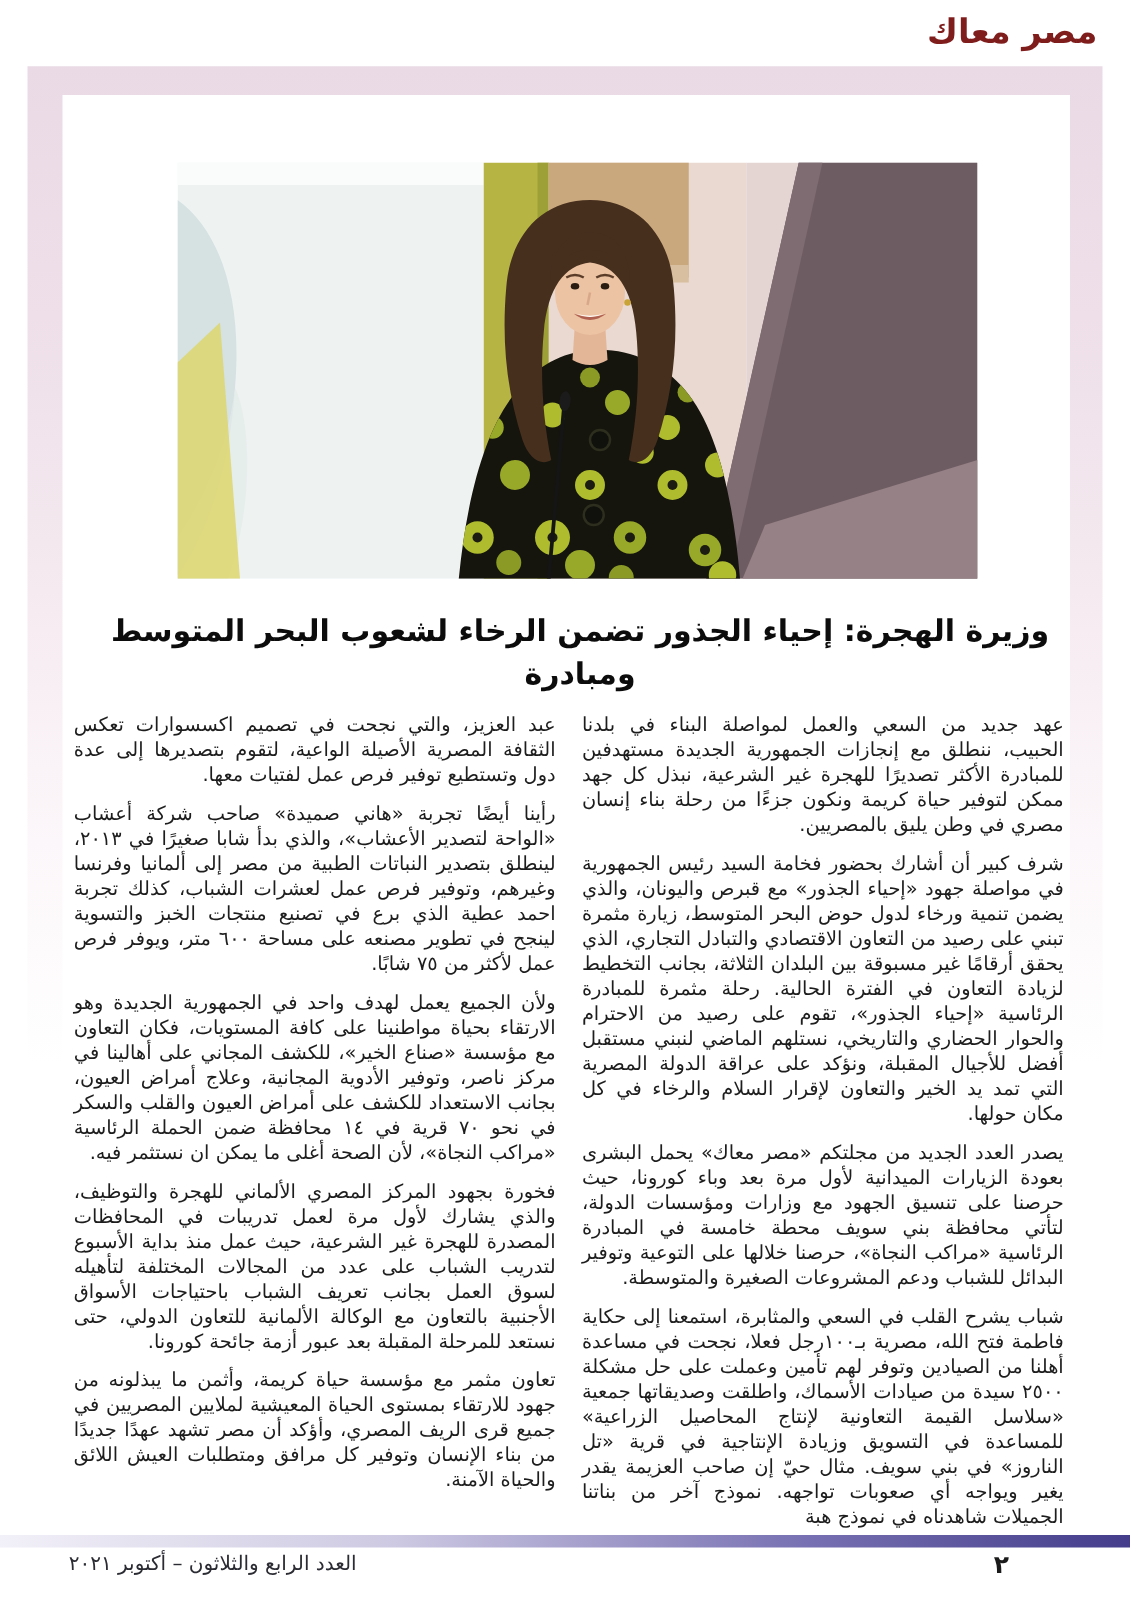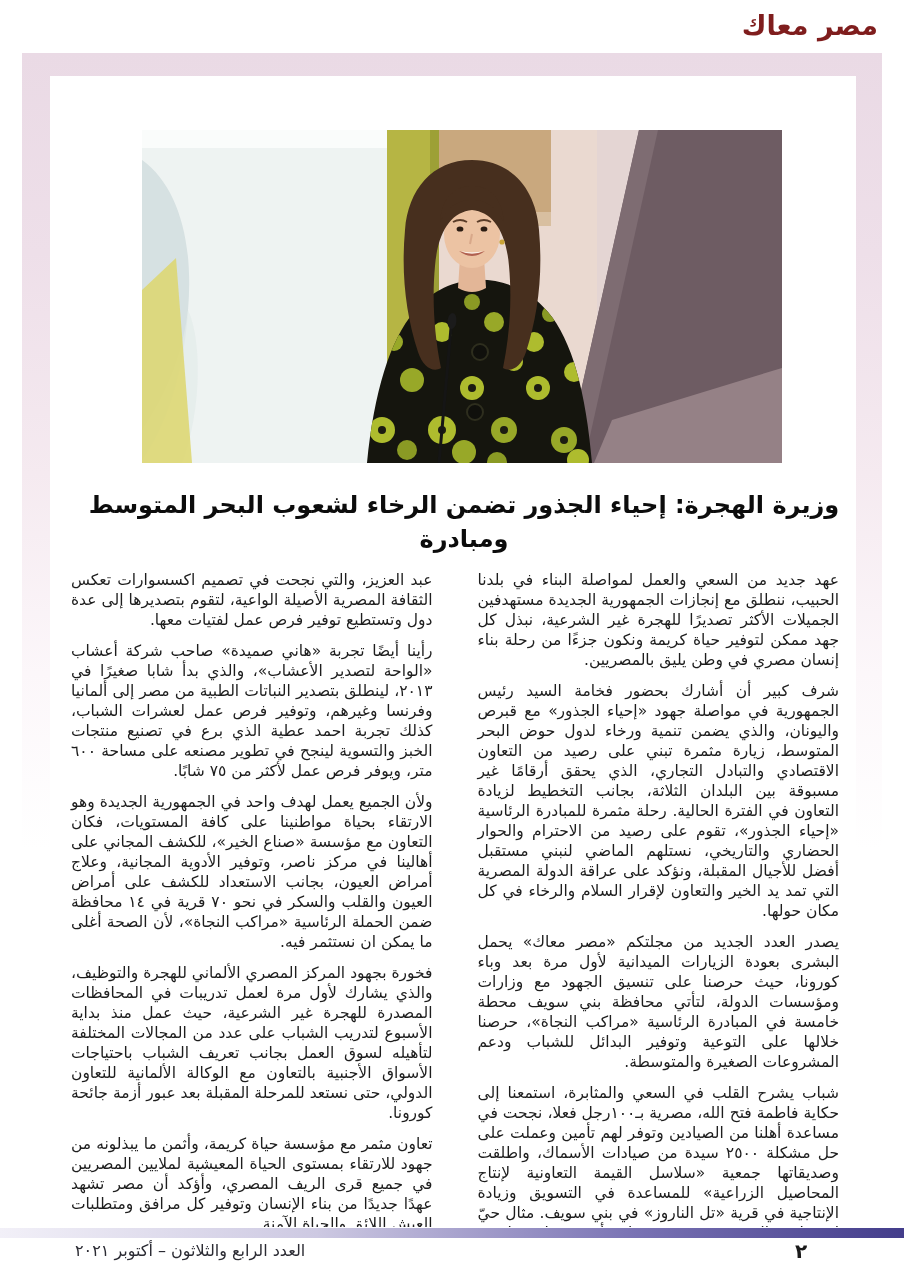--- a/index.html
+++ b/index.html
@@ -26,28 +26,28 @@
     font-weight:bold;color:#0c0c0c;font-size:24px;line-height:34px;margin:12px;
   }
   .columns{
     position:absolute;left:55px;top:570px;width:800px;height:657px;
     display:flex;direction:rtl;gap:13px;overflow:hidden;
   }
   .col{
     flex:1;direction:rtl;text-align:justify;color:#1d1d1d;
     font-size:15.5px;line-height:20px;
   }
-  .col p{margin:0 16px 11px;}
+  .col p{margin:0 4px 11px;}
   .footer-bar{
     position:absolute;left:0;top:1228px;width:904px;height:10px;
     background:linear-gradient(90deg,#f2f0f8 0%,#cdc9e2 35%,#7a73b4 70%,#433d8b 100%);
   }
   .footer-issue{
     position:absolute;left:55px;top:1241px;direction:rtl;
-    font-size:16px;color:#2b2b33;margin-left:20px;
+    font-size:16px;color:#2b2b33;
   }
   .footer-page{
     position:absolute;left:795px;top:1239px;
     font-size:20px;font-weight:bold;color:#1a1a1a;
   }
 </style>
 </head>
 <body>
 
 <div class="masthead">مصر معاك</div>
@@ -131,21 +131,21 @@
   <line x1="297" y1="333" x2="309" y2="198" stroke="#151515" stroke-width="3"></line>
   <ellipse cx="310" cy="191" rx="4.5" ry="8" fill="#1b1b1b" transform="rotate(6 310 191)"></ellipse>
 </svg>
 
 <h1 class="headline">
   <span>وزيرة الهجرة: إحياء الجذور تضمن الرخاء لشعوب البحر المتوسط ومبادرة</span><br>
 </h1>
 
 <div class="columns">
   <div class="col">
-    <p>عهد جديد من السعي والعمل لمواصلة البناء في بلدنا الحبيب، ننطلق مع إنجازات الجمهورية الجديدة مستهدفين الجميلات الأكثر تصديرًا للهجرة غير الشرعية، نبذل كل جهد ممكن لتوفير حياة كريمة ونكون جزءًا من رحلة بناء إنسان مصري في وطن يليق بالمصريين.</p>
+    <p>عهد جديد من السعي والعمل لمواصلة البناء في بلدنا الحبيب، ننطلق مع إنجازات الجمهورية الجديدة مستهدفين للمبادرة الأكثر تصديرًا للهجرة غير الشرعية، نبذل كل جهد ممكن لتوفير حياة كريمة ونكون جزءًا من رحلة بناء إنسان مصري في وطن يليق بالمصريين.</p>
     <p>شرف كبير أن أشارك بحضور فخامة السيد رئيس الجمهورية في مواصلة جهود «إحياء الجذور» مع قبرص واليونان، والذي يضمن تنمية ورخاء لدول حوض البحر المتوسط، زيارة مثمرة تبني على رصيد من التعاون الاقتصادي والتبادل التجاري، الذي يحقق أرقامًا غير مسبوقة بين البلدان الثلاثة، بجانب التخطيط لزيادة التعاون في الفترة الحالية. رحلة مثمرة للمبادرة الرئاسية «إحياء الجذور»، تقوم على رصيد من الاحترام والحوار الحضاري والتاريخي، نستلهم الماضي لنبني مستقبل أفضل للأجيال المقبلة، ونؤكد على عراقة الدولة المصرية التي تمد يد الخير والتعاون لإقرار السلام والرخاء في كل مكان حولها.</p>
     <p>يصدر العدد الجديد من مجلتكم «مصر معاك» يحمل البشرى بعودة الزيارات الميدانية لأول مرة بعد وباء كورونا، حيث حرصنا على تنسيق الجهود مع وزارات ومؤسسات الدولة، لتأتي محافظة بني سويف محطة خامسة في المبادرة الرئاسية «مراكب النجاة»، حرصنا خلالها على التوعية وتوفير البدائل للشباب ودعم المشروعات الصغيرة والمتوسطة.</p>
     <p>شباب يشرح القلب في السعي والمثابرة، استمعنا إلى حكاية فاطمة فتح الله، مصرية بـ١٠٠رجل فعلا، نجحت في مساعدة أهلنا من الصيادين وتوفر لهم تأمين وعملت على حل مشكلة ٢٥٠٠ سيدة من صيادات الأسماك، واطلقت وصديقاتها جمعية «سلاسل القيمة التعاونية لإنتاج المحاصيل الزراعية» للمساعدة في التسويق وزيادة الإنتاجية في قرية «تل الناروز» في بني سويف. مثال حيّ إن صاحب العزيمة يقدر يغير ويواجه أي صعوبات تواجهه. نموذج آخر من بناتنا الجميلات شاهدناه في نموذج هبة</p>
   </div>
   <div class="col">
     <p>عبد العزيز، والتي نجحت في تصميم اكسسوارات تعكس الثقافة المصرية الأصيلة الواعية، لتقوم بتصديرها إلى عدة دول وتستطيع توفير فرص عمل لفتيات معها.</p>
     <p>رأينا أيضًا تجربة «هاني صميدة» صاحب شركة أعشاب «الواحة لتصدير الأعشاب»، والذي بدأ شابا صغيرًا في ٢٠١٣، لينطلق بتصدير النباتات الطبية من مصر إلى ألمانيا وفرنسا وغيرهم، وتوفير فرص عمل لعشرات الشباب، كذلك تجربة احمد عطية الذي برع في تصنيع منتجات الخبز والتسوية لينجح في تطوير مصنعه على مساحة ٦٠٠ متر، ويوفر فرص عمل لأكثر من ٧٥ شابًا.</p>
     <p>ولأن الجميع يعمل لهدف واحد في الجمهورية الجديدة وهو الارتقاء بحياة مواطنينا على كافة المستويات، فكان التعاون مع مؤسسة «صناع الخير»، للكشف المجاني على أهالينا في مركز ناصر، وتوفير الأدوية المجانية، وعلاج أمراض العيون، بجانب الاستعداد للكشف على أمراض العيون والقلب والسكر في نحو ٧٠ قرية في ١٤ محافظة ضمن الحملة الرئاسية «مراكب النجاة»، لأن الصحة أغلى ما يمكن ان نستثمر فيه.</p>
     <p>فخورة بجهود المركز المصري الألماني للهجرة والتوظيف، والذي يشارك لأول مرة لعمل تدريبات في المحافظات المصدرة للهجرة غير الشرعية، حيث عمل منذ بداية الأسبوع لتدريب الشباب على عدد من المجالات المختلفة لتأهيله لسوق العمل بجانب تعريف الشباب باحتياجات الأسواق الأجنبية بالتعاون مع الوكالة الألمانية للتعاون الدولي، حتى نستعد للمرحلة المقبلة بعد عبور أزمة جائحة كورونا.</p>
     <p>تعاون مثمر مع مؤسسة حياة كريمة، وأثمن ما يبذلونه من جهود للارتقاء بمستوى الحياة المعيشية لملايين المصريين في جميع قرى الريف المصري، وأؤكد أن مصر تشهد عهدًا جديدًا من بناء الإنسان وتوفير كل مرافق ومتطلبات العيش اللائق والحياة الآمنة.</p>

